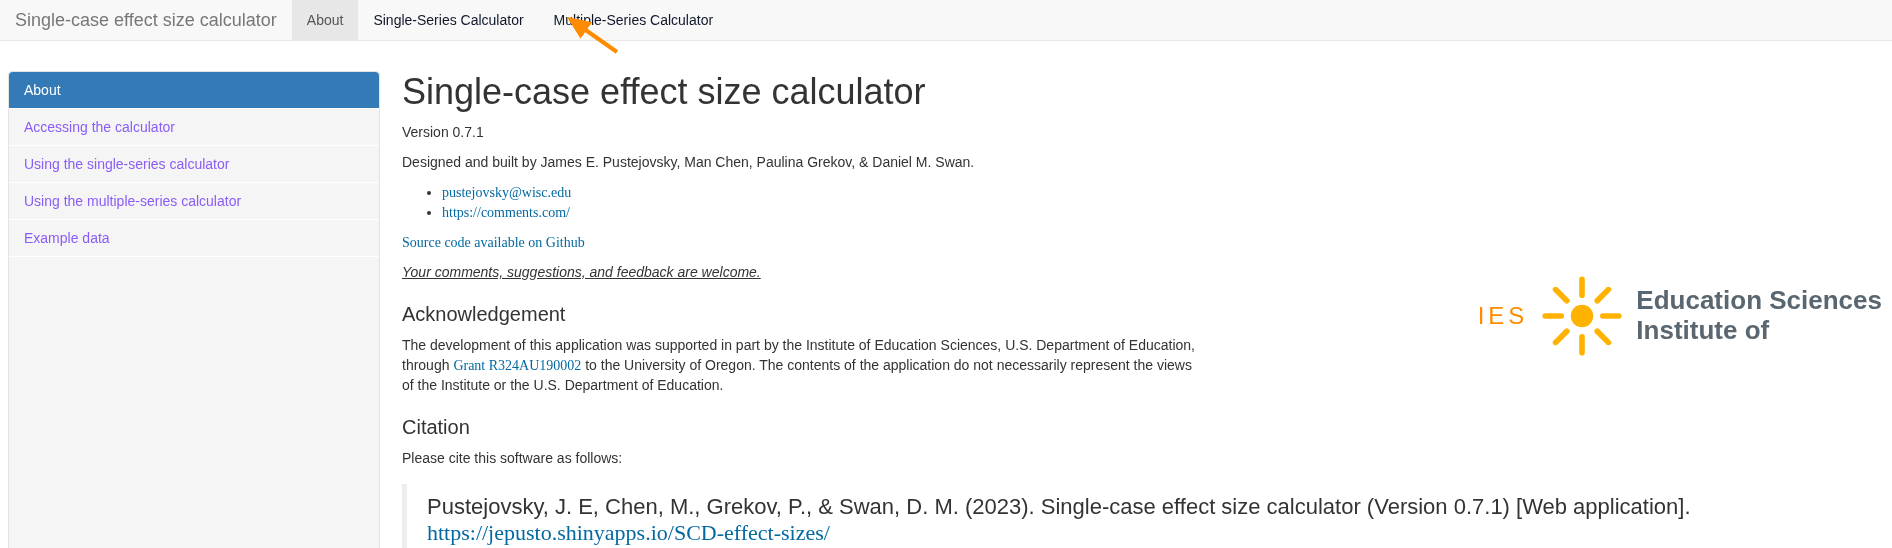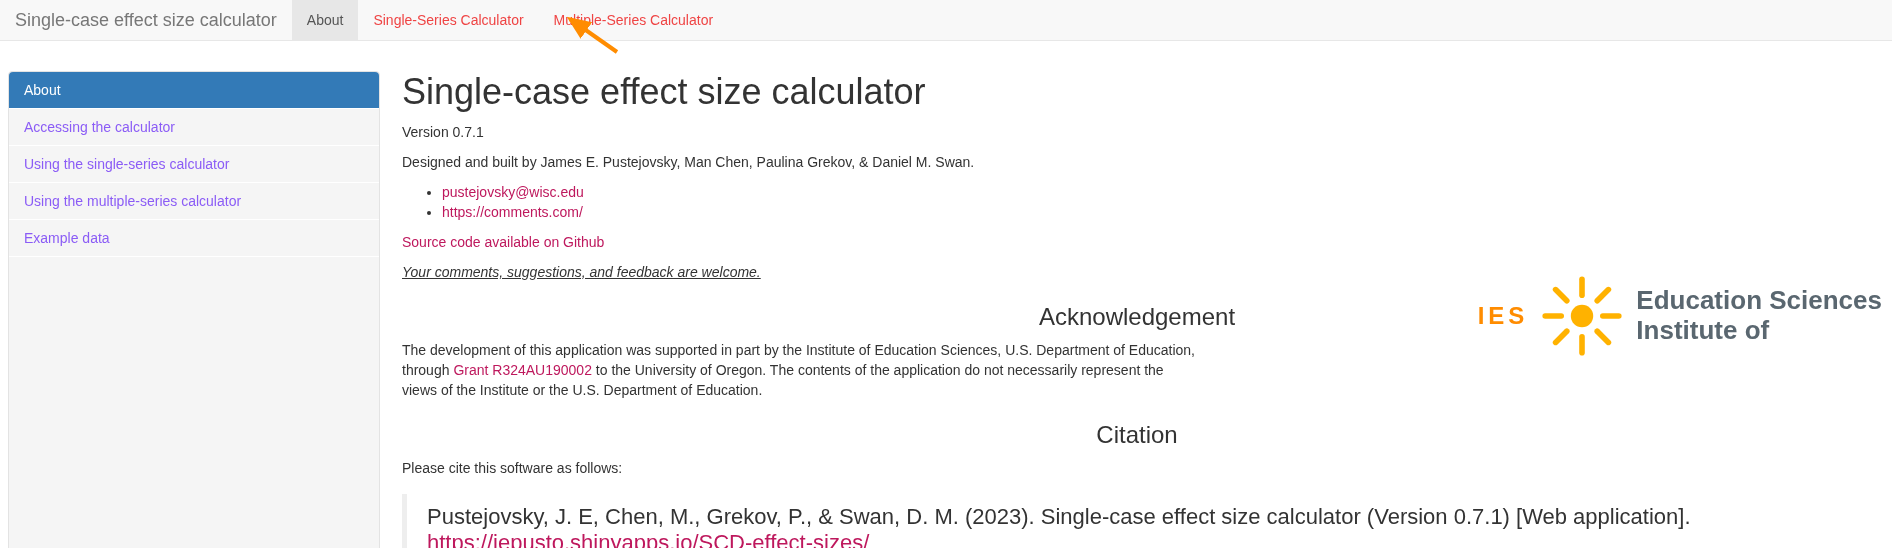--- a/index.html
+++ b/index.html
@@ -23,21 +23,21 @@
       font-size: 18px;
       padding: 10px 15px;
       line-height: 20px;
     }
     .nav-tabs {
       display: flex;
       list-style: none;
     }
     .nav-tabs li {
       padding: 10px 15px;
-      color: #ef4444;
+      color: #0f172a;
       cursor: pointer;
       line-height: 20px;
     }
     .nav-tabs li.active {
       background: #e7e7e7;
       color: #555;
     }
     .container {
       display: flex;
       padding: 0;
@@ -67,51 +67,50 @@
       padding: 30px 20px 0 22px;
       position: relative;
     }
     h1 {
       font-size: 36px;
       font-weight: 500;
       margin-bottom: 10px;
       color: #333;
     }
     h2 {
-      font-size: 24px;
+      font-size: 20px;
       font-weight: 500;
       margin-top: 20px;
       margin-bottom: 10px;
       color: #333;
-      text-align: center;
     }
     .main p {
       margin-bottom: 10px;
       line-height: 1.42857;
     }
     .main ul {
       padding-left: 40px;
       margin-bottom: 10px;
     }
     .main ul li {
       line-height: 1.42857;
     }
-    a, .link { color: #be185d; text-decoration: none; }
+    a, .link { color: #0369a1; text-decoration: none; font-family: Liberation Serif, serif; }
     .em { font-style: italic; text-decoration: underline; }
     .logo-block {
       position: absolute;
       right: 10px;
       top: 235px;
       display: flex;
       align-items: center;
       gap: 14px;
     }
     .ies-acronym {
       color: #ff8c00;
-      font-weight: bold;
+      font-weight: normal;
       font-size: 24px;
       letter-spacing: 4px;
     }
     .sun-svg { width: 80px; height: 80px; }
     .ies-name {
       color: #5a6770;
       font-size: 26px;
       font-weight: 600;
       line-height: 1.15;
     }

